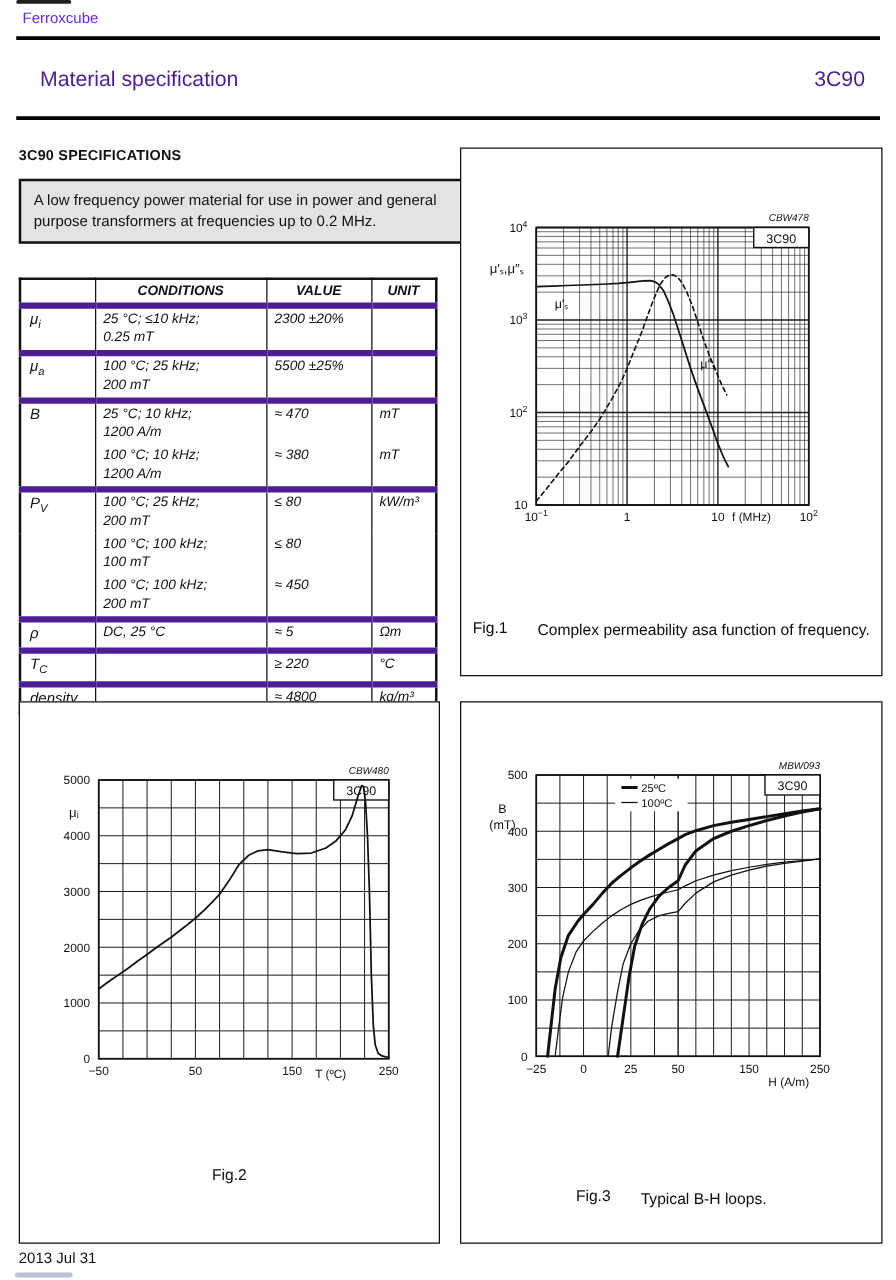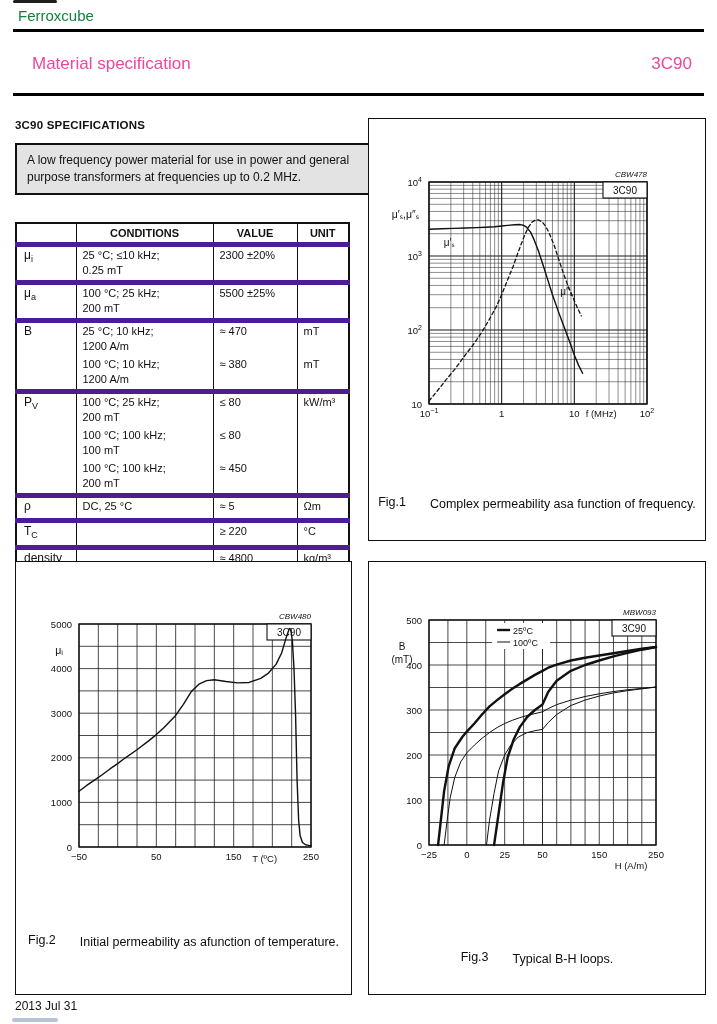--- a/index.html
+++ b/index.html
@@ -1,31 +1,31 @@
 <!DOCTYPE html>
 <html><head>
 <meta charset="utf-8">
 <style>
   html,body{margin:0;padding:0;background:#ffffff;}
   #page{position:relative;width:717px;height:1024px;background:#fff;overflow:hidden;
         font-family:"Liberation Sans",sans-serif;color:#111;}
   .abs{position:absolute;}
   .top-smudge{left:13px;top:0;width:44px;height:3px;background:#1f1f1f;border-radius:2px;}
-  .brand{left:18px;top:7px;font-size:15px;color:#15803d;}
+  .brand{left:18px;top:7px;font-size:12px;color:#6d28d9;}
   .rule{left:13px;width:691px;height:3px;background:#000;}
   .rule1{top:29px;}
   .rule2{top:93px;}
   .title-row{left:32px;top:54px;width:660px;display:flex;justify-content:space-between;
-             font-size:17px;color:#ec4899;}
+             font-size:17px;color:#4c1d95;}
   .sect-heading{left:15px;top:119px;font-size:11.5px;font-weight:bold;letter-spacing:.2px;}
   .desc-box{left:15px;top:143px;width:380px;box-sizing:border-box;background:#e3e3e3;
             border:2px solid #111;padding:7px 10px 8px 10px;font-size:12px;line-height:1.38;}
   
   table.spec{left:15px;top:222px;position:absolute;border-collapse:collapse;
-             border:2px solid #111;font-size:11px;table-layout:fixed;width:333px;}
+             border:2px solid #111;font-size:11px;table-layout:fixed;width:333px;font-style:italic;}
   table.spec th{font-size:11px;font-weight:bold;text-align:center;padding:3px 2px;
                 border-bottom:1.5px solid #111;}
   table.spec td{vertical-align:top;padding:1px 3px 3px 6px;line-height:1.32;}
   table.spec td.sym{font-size:12px;padding-left:7px;}
   table.spec td.sym sub,{font-size:9px;}
   table.spec sub{font-size:9px;}
   table.spec th:not(:last-child),table.spec td.bR{border-right:1.5px solid #111;}
   table.spec tr.row-start td{border-top:5px solid #4c1d95;}
   
   .fig{border:1.5px solid #111;box-sizing:border-box;background:#fff;}
@@ -269,24 +269,20 @@
           <text x="248.60000000000002" y="300" text-anchor="middle" font-size="9.5">T  (ºC)</text>
           <text x="47" y="91.75999999999999" text-anchor="end" font-size="10.5">μᵢ</text>
           <text x="295" y="57" text-anchor="end" font-size="8" font-style="italic" fill="#333">CBW480</text>
           <rect x="251" y="62" width="44" height="16" fill="#fff" stroke="#111" stroke-width="1.1"></rect>
           <text x="273" y="74" text-anchor="middle" font-size="10">3C90</text>
           <path d="M63.00,229.25 L70.73,223.45 L78.47,218.10 L86.20,212.75 L93.93,206.95 L101.67,201.60 L109.40,195.80 L121.00,187.77 L132.60,178.85 L140.33,172.61 L148.07,165.47 L159.67,153.43 L167.40,142.28 L175.13,129.79 L182.87,122.21 L190.60,118.64 L198.33,117.75 L209.93,119.53 L221.53,120.87 L233.13,120.43 L244.73,116.41 L252.47,111.06 L260.20,102.14 L265.61,90.99 L270.25,75.38 L273.35,66.46 L274.89,67.35 L276.44,79.84 L277.99,106.60 L279.53,151.20 L281.08,218.10 L282.63,258.24 L284.17,273.85 L286.49,280.54 L289.59,282.77 L292.68,283.44 L295.00,283.66" fill="none" stroke="#111" stroke-width="1.4" stroke-linejoin="round" stroke-linecap="round"></path>
         </svg>
       </div>
     <div class="caption">
       <span>Fig.2</span>
-      <span class="lines">
-        <span>Initial permeability as a</span>
-        <span>function of temperature.</span>
-      </span>
     </div>
   </div>
 
   <div id="fig3" class="abs fig">
     <div>
         <svg viewBox="0 0 335 431" width="335" height="431">
           <g stroke="#1c1c1c">
             <line x1="60" y1="58" x2="60" y2="283" stroke-width="0.8"></line>
             <line x1="78.91666666666666" y1="58" x2="78.91666666666666" y2="283" stroke-width="0.8"></line>
             <line x1="97.83333333333333" y1="58" x2="97.83333333333333" y2="283" stroke-width="0.8"></line>

